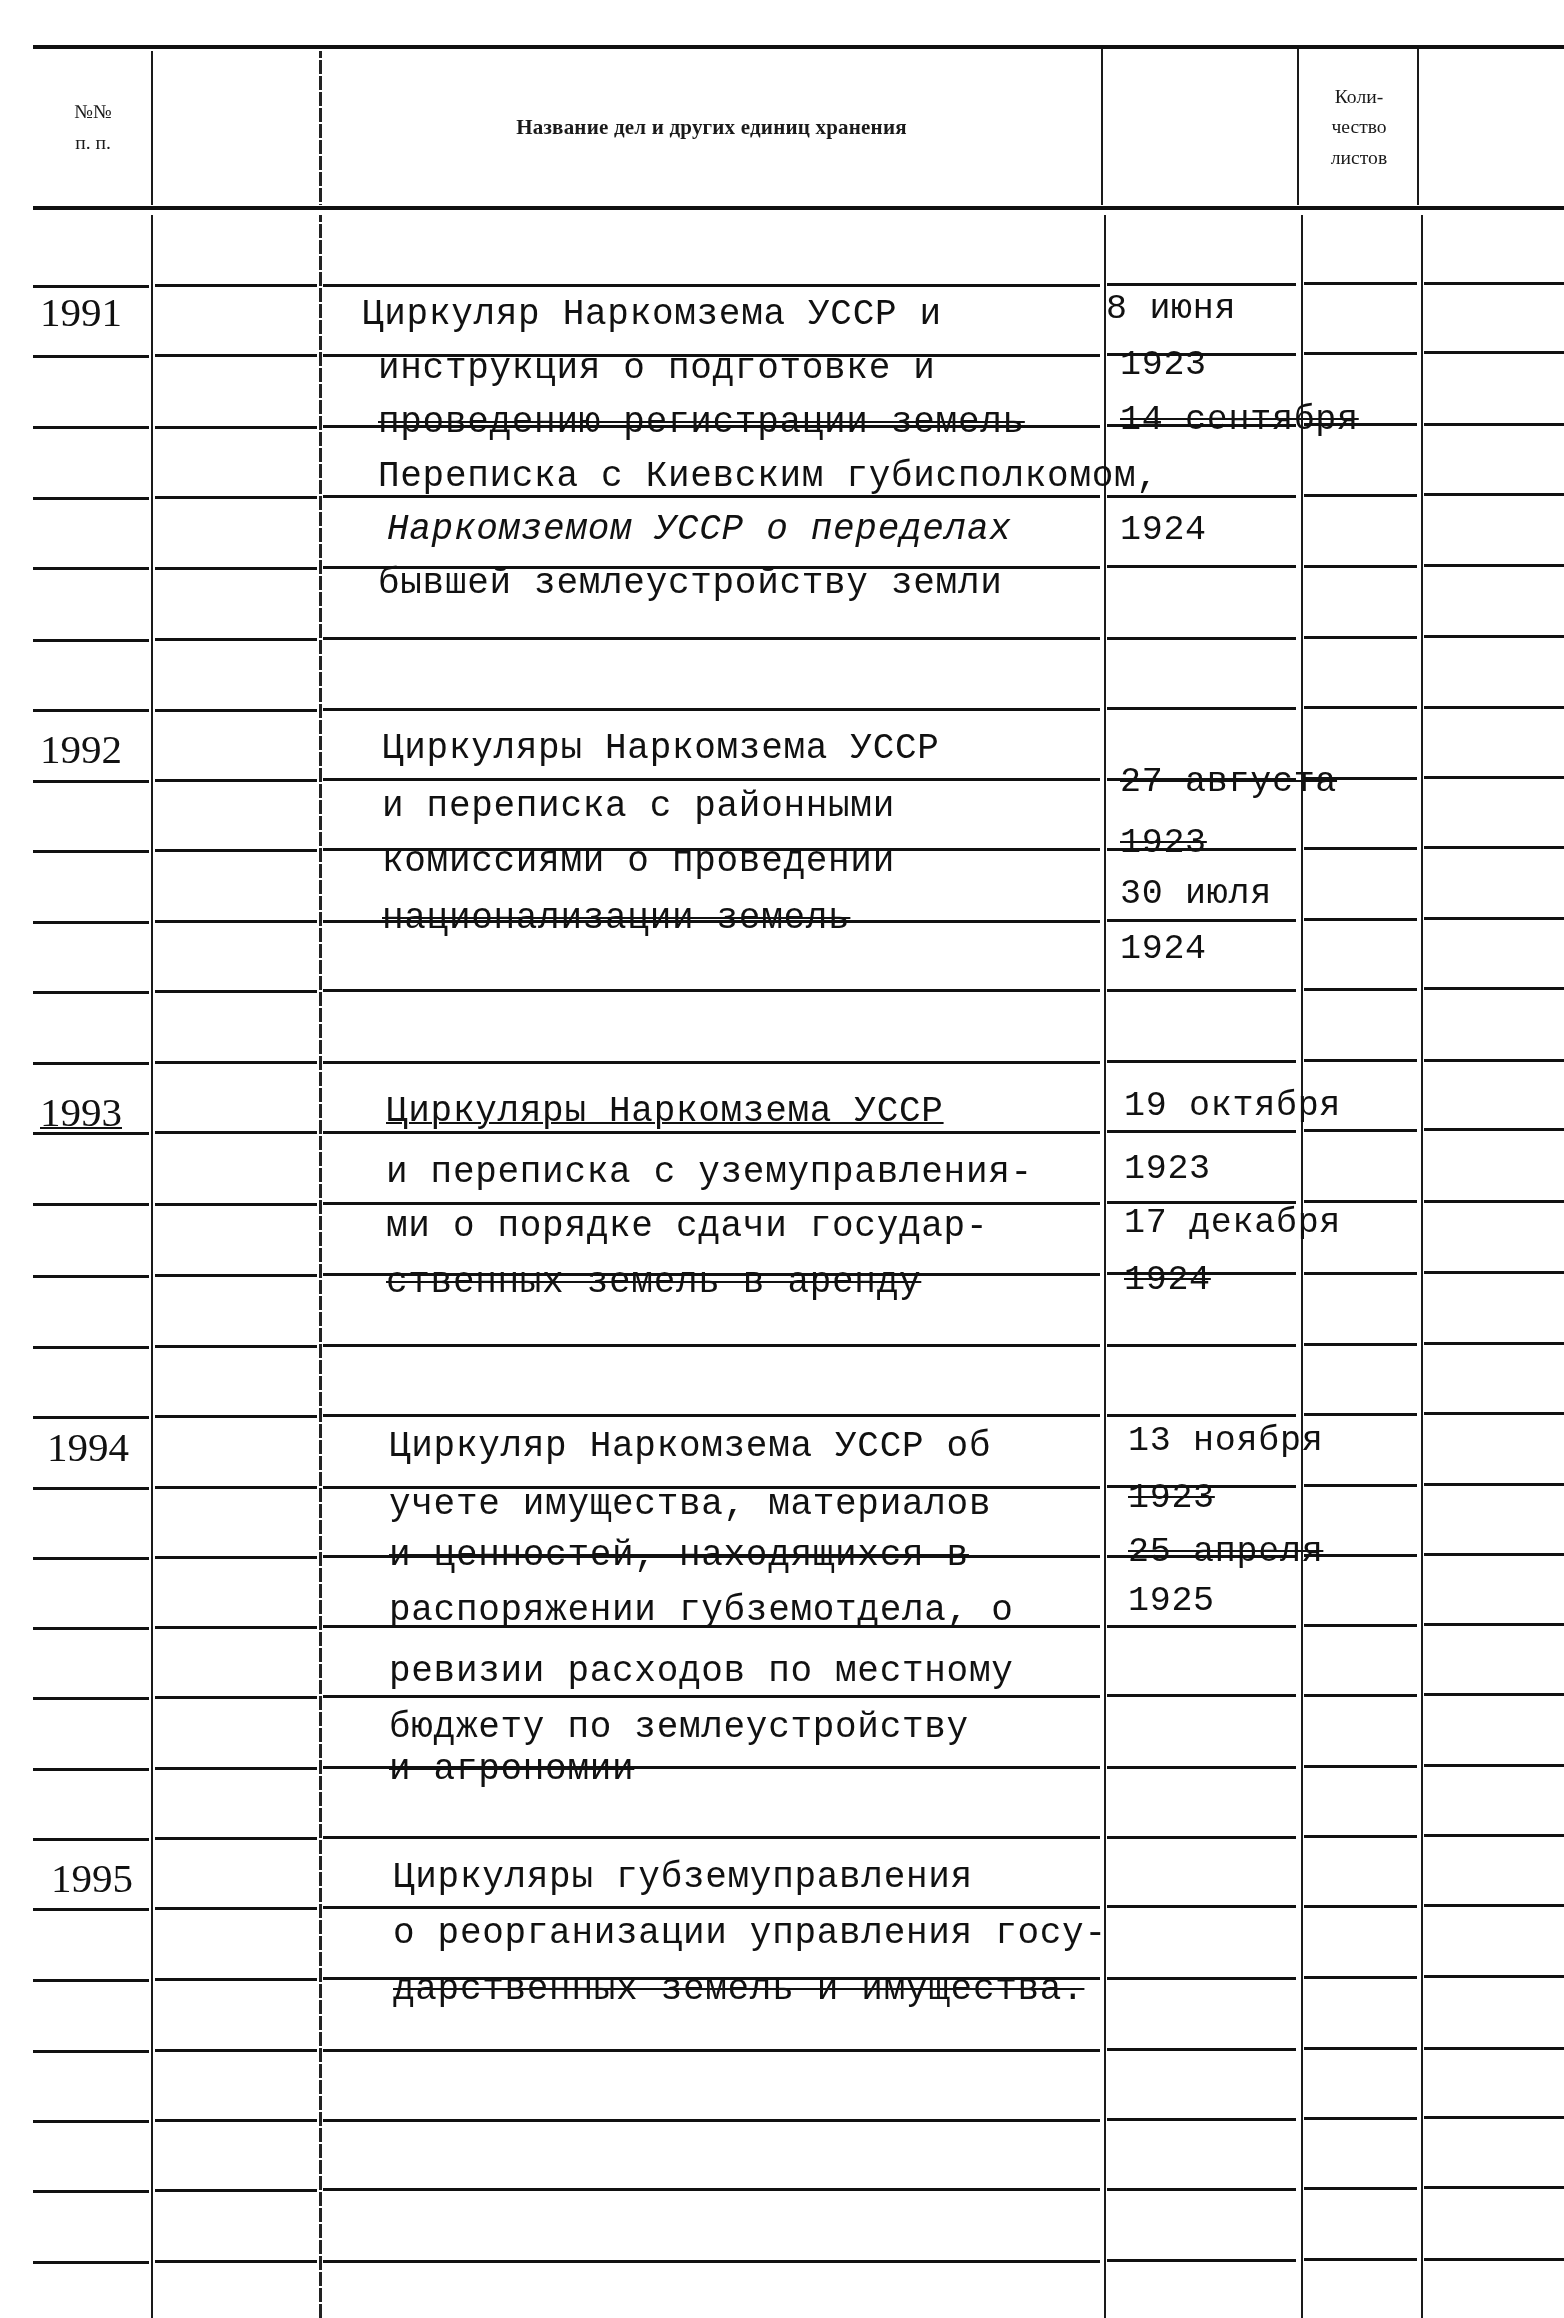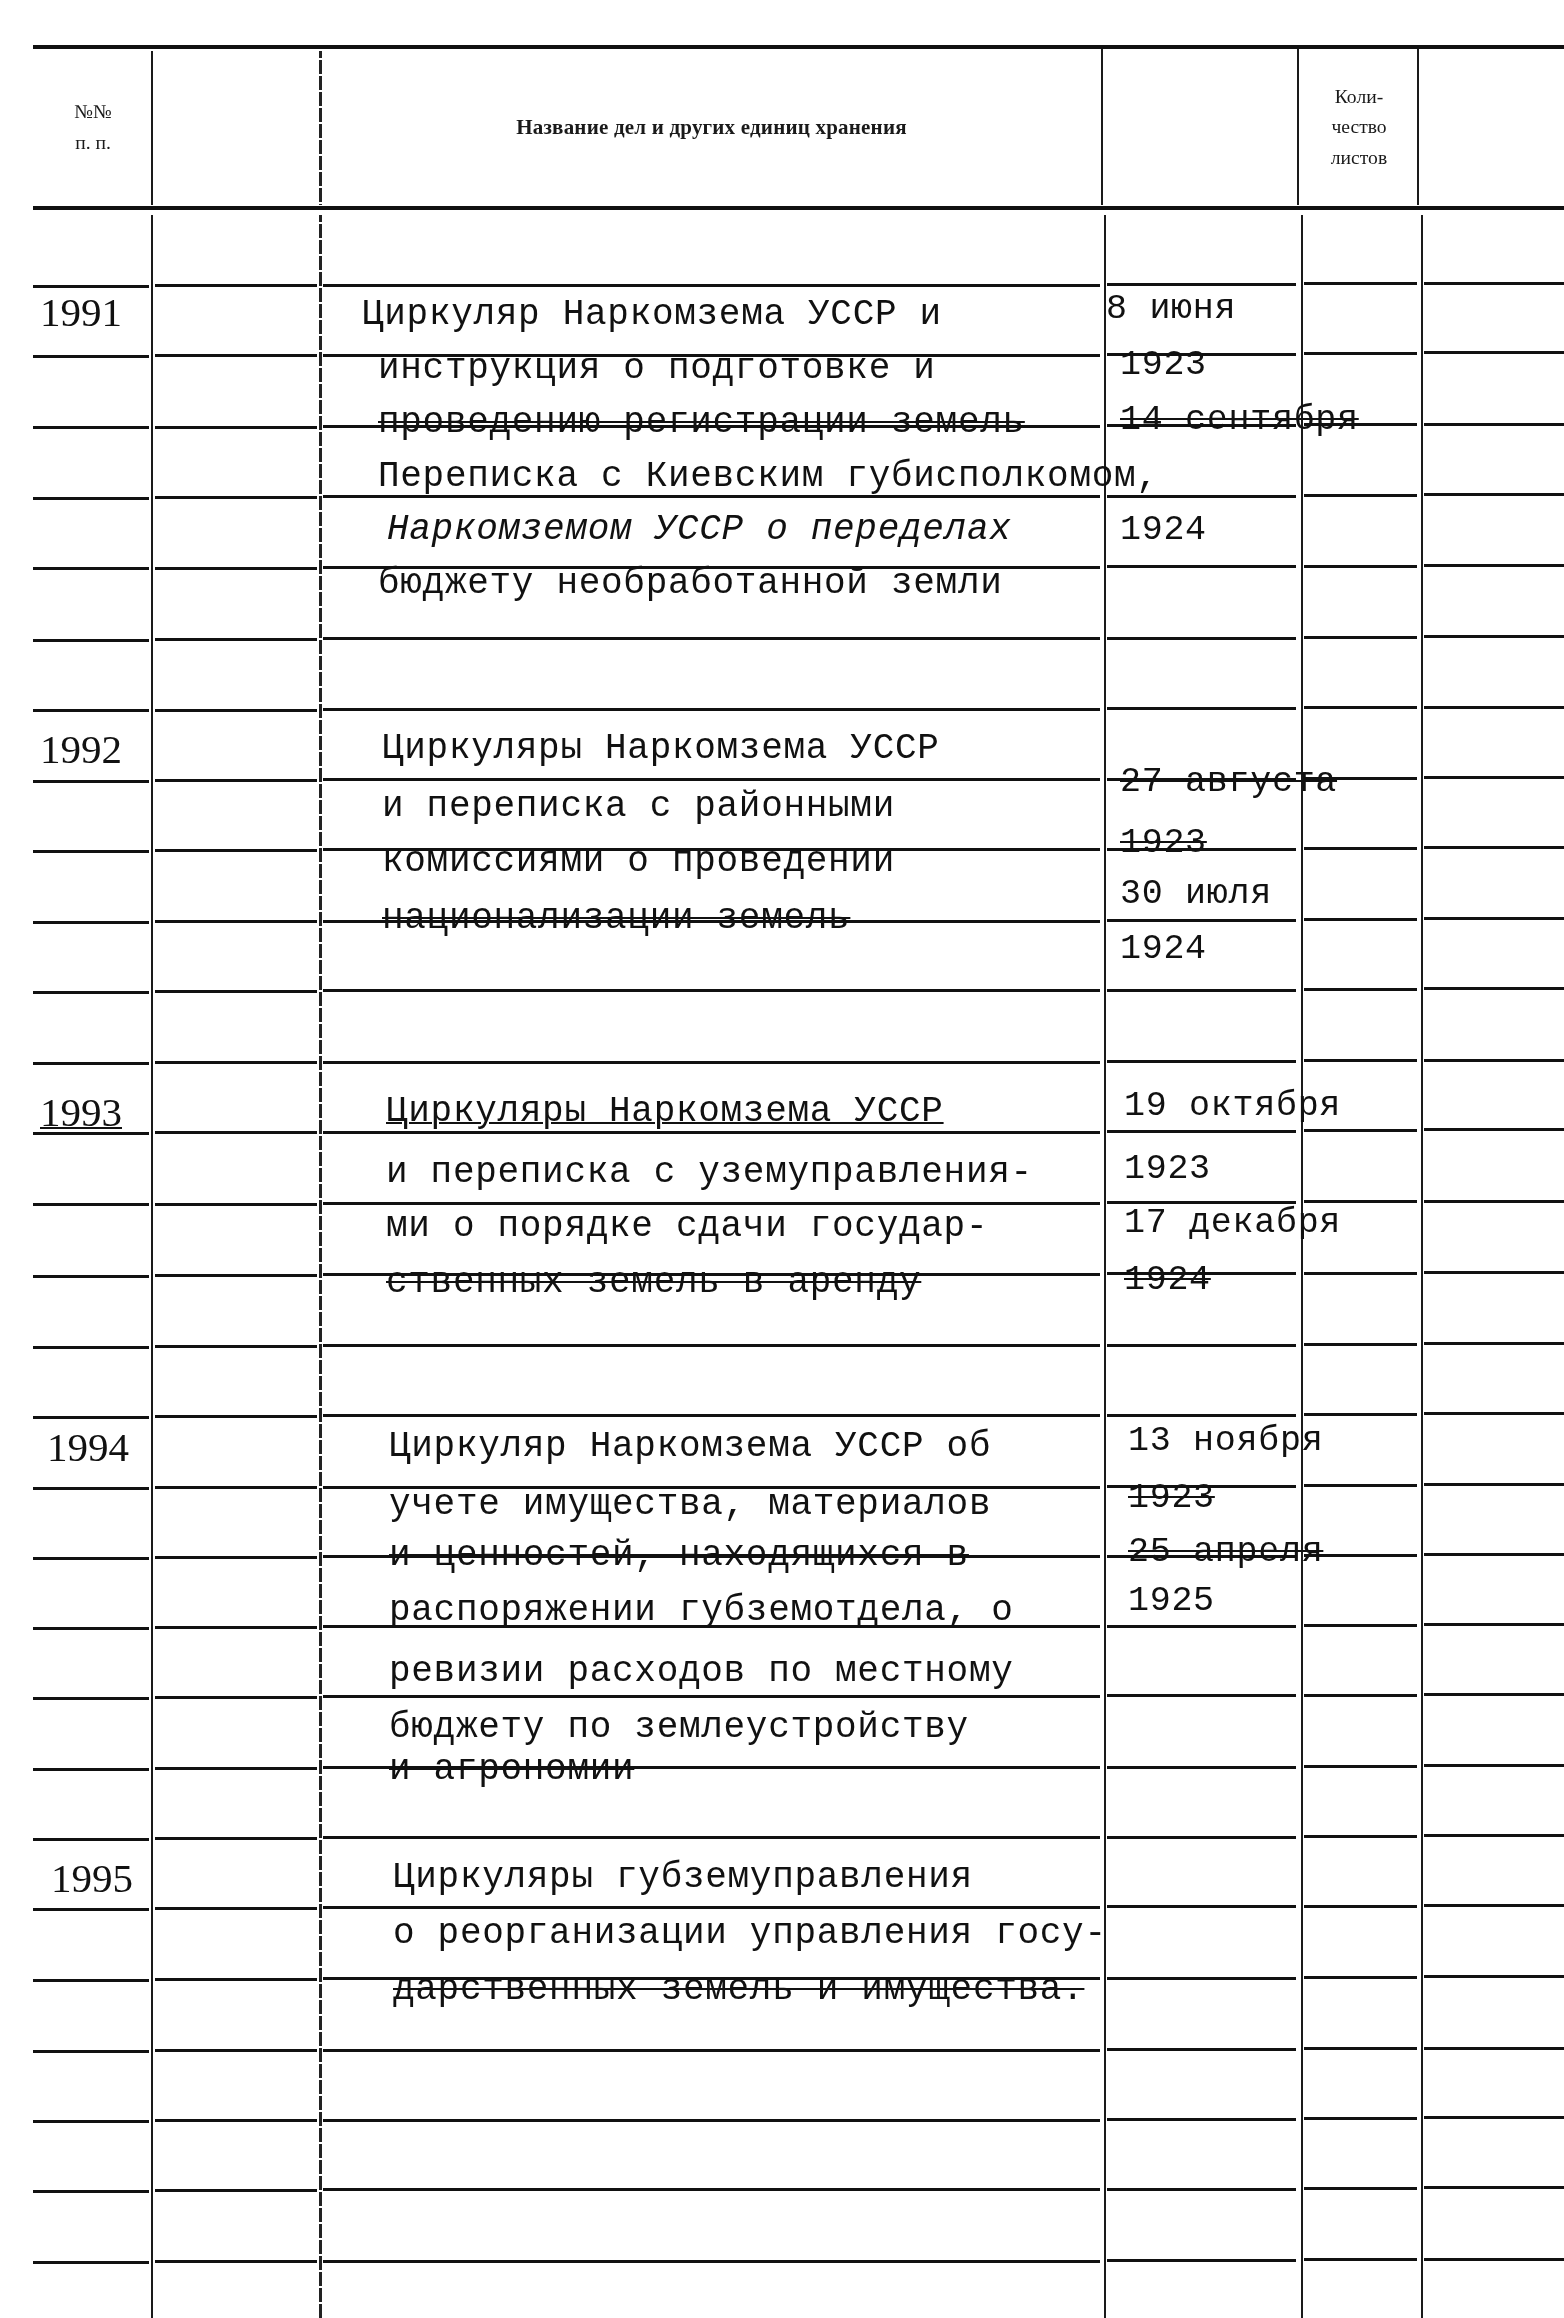--- a/index.html
+++ b/index.html
@@ -257,21 +257,21 @@
       <div class="hrule" style="left: 1424px; width: 141px; top: 2258px;"></div>
     </div>
 
   <div>
     <div class="tline num" style="left:40px; top:291px;">1991</div>
     <div class="tline" style="left:362px; top:294px;">Циркуляр Наркомзема УССР и</div>
     <div class="tline" style="left:378px; top:348px;">инструкция о подготовке и</div>
     <div class="tline struck" style="left:378px; top:402px;">проведению регистрации земель</div>
     <div class="tline" style="left:378px; top:456px;">Переписка с Киевским губисполкомом,</div>
     <div class="tline" style="left:387px; top:509px;font-style:italic;">Наркомземом УССР о переделах</div>
-    <div class="tline" style="left:378px; top:563px;">бюджету необработанной земли</div>
+    <div class="tline" style="left:378px; top:563px;">бывшей землеустройству земли</div>
     <div class="tline date" style="left:1106px; top:288px;">8 июня</div>
     <div class="tline date" style="left:1120px; top:344px;">1923</div>
     <div class="tline date struck" style="left:1120px; top:399px;">14 сентября</div>
     <div class="tline date" style="left:1120px; top:509px;">1924</div>
   </div>
 
   <div>
     <div class="tline num" style="left:40px; top:728px;">1992</div>
     <div class="tline" style="left:382px; top:728px;">Циркуляры Наркомзема УССР</div>
     <div class="tline" style="left:382px; top:786px;">и переписка с районными</div>

